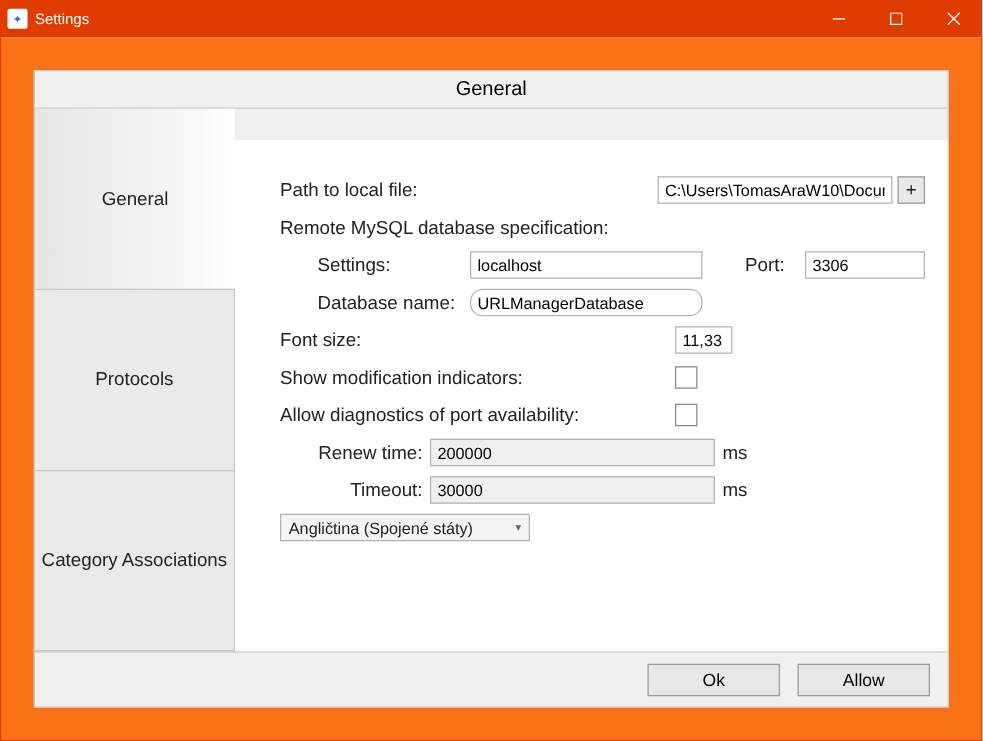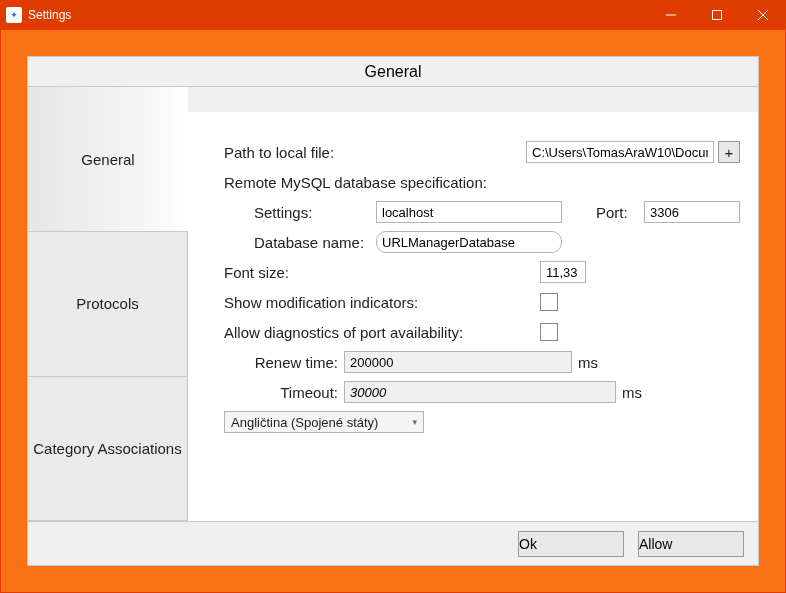--- a/index.html
+++ b/index.html
@@ -156,21 +156,21 @@
     align-items: center;
     justify-content: flex-end;
     padding-right: 14px;
     gap: 14px;
     background: #f0f0f0;
   }
   .footer .btn {
     width: 106px; height: 26px;
     border: 1px solid #999;
     background: #e8e8e8;
-    display: flex; align-items: center; justify-content: flex-start;
+    display: flex; align-items: center; justify-content: center;
     font-size: 14px;
     cursor: pointer;
   }
 </style>
 </head>
 <body>
 
 <div class="titlebar">
   <div class="app-icon">✦</div>
   <div class="title">Settings</div>
@@ -256,21 +256,21 @@
 
         <div class="row indent1">
           <span class="lbl" style="width:90px;text-align:right;padding-right:6px">Renew time:</span>
           <input type="text" class="ro" style="width: 228px;" value="200000">
           <span style="width:6px"></span>
           <span class="lbl">ms</span>
         </div>
 
         <div class="row indent1">
           <span class="lbl" style="width:90px;text-align:right;padding-right:6px">Timeout:</span>
-          <input type="text" class="ro" style="width: 272px; font-style: italic;" value="30000">
+          <input type="text" class="ro" style="width: 228px;" value="30000">
           <span style="width:6px"></span>
           <span class="lbl">ms</span>
         </div>
 
         <div class="row gap">
           <div class="select">
             <span>Angličtina (Spojené státy)</span>
             <span class="chev">▾</span>
           </div>
         </div>

